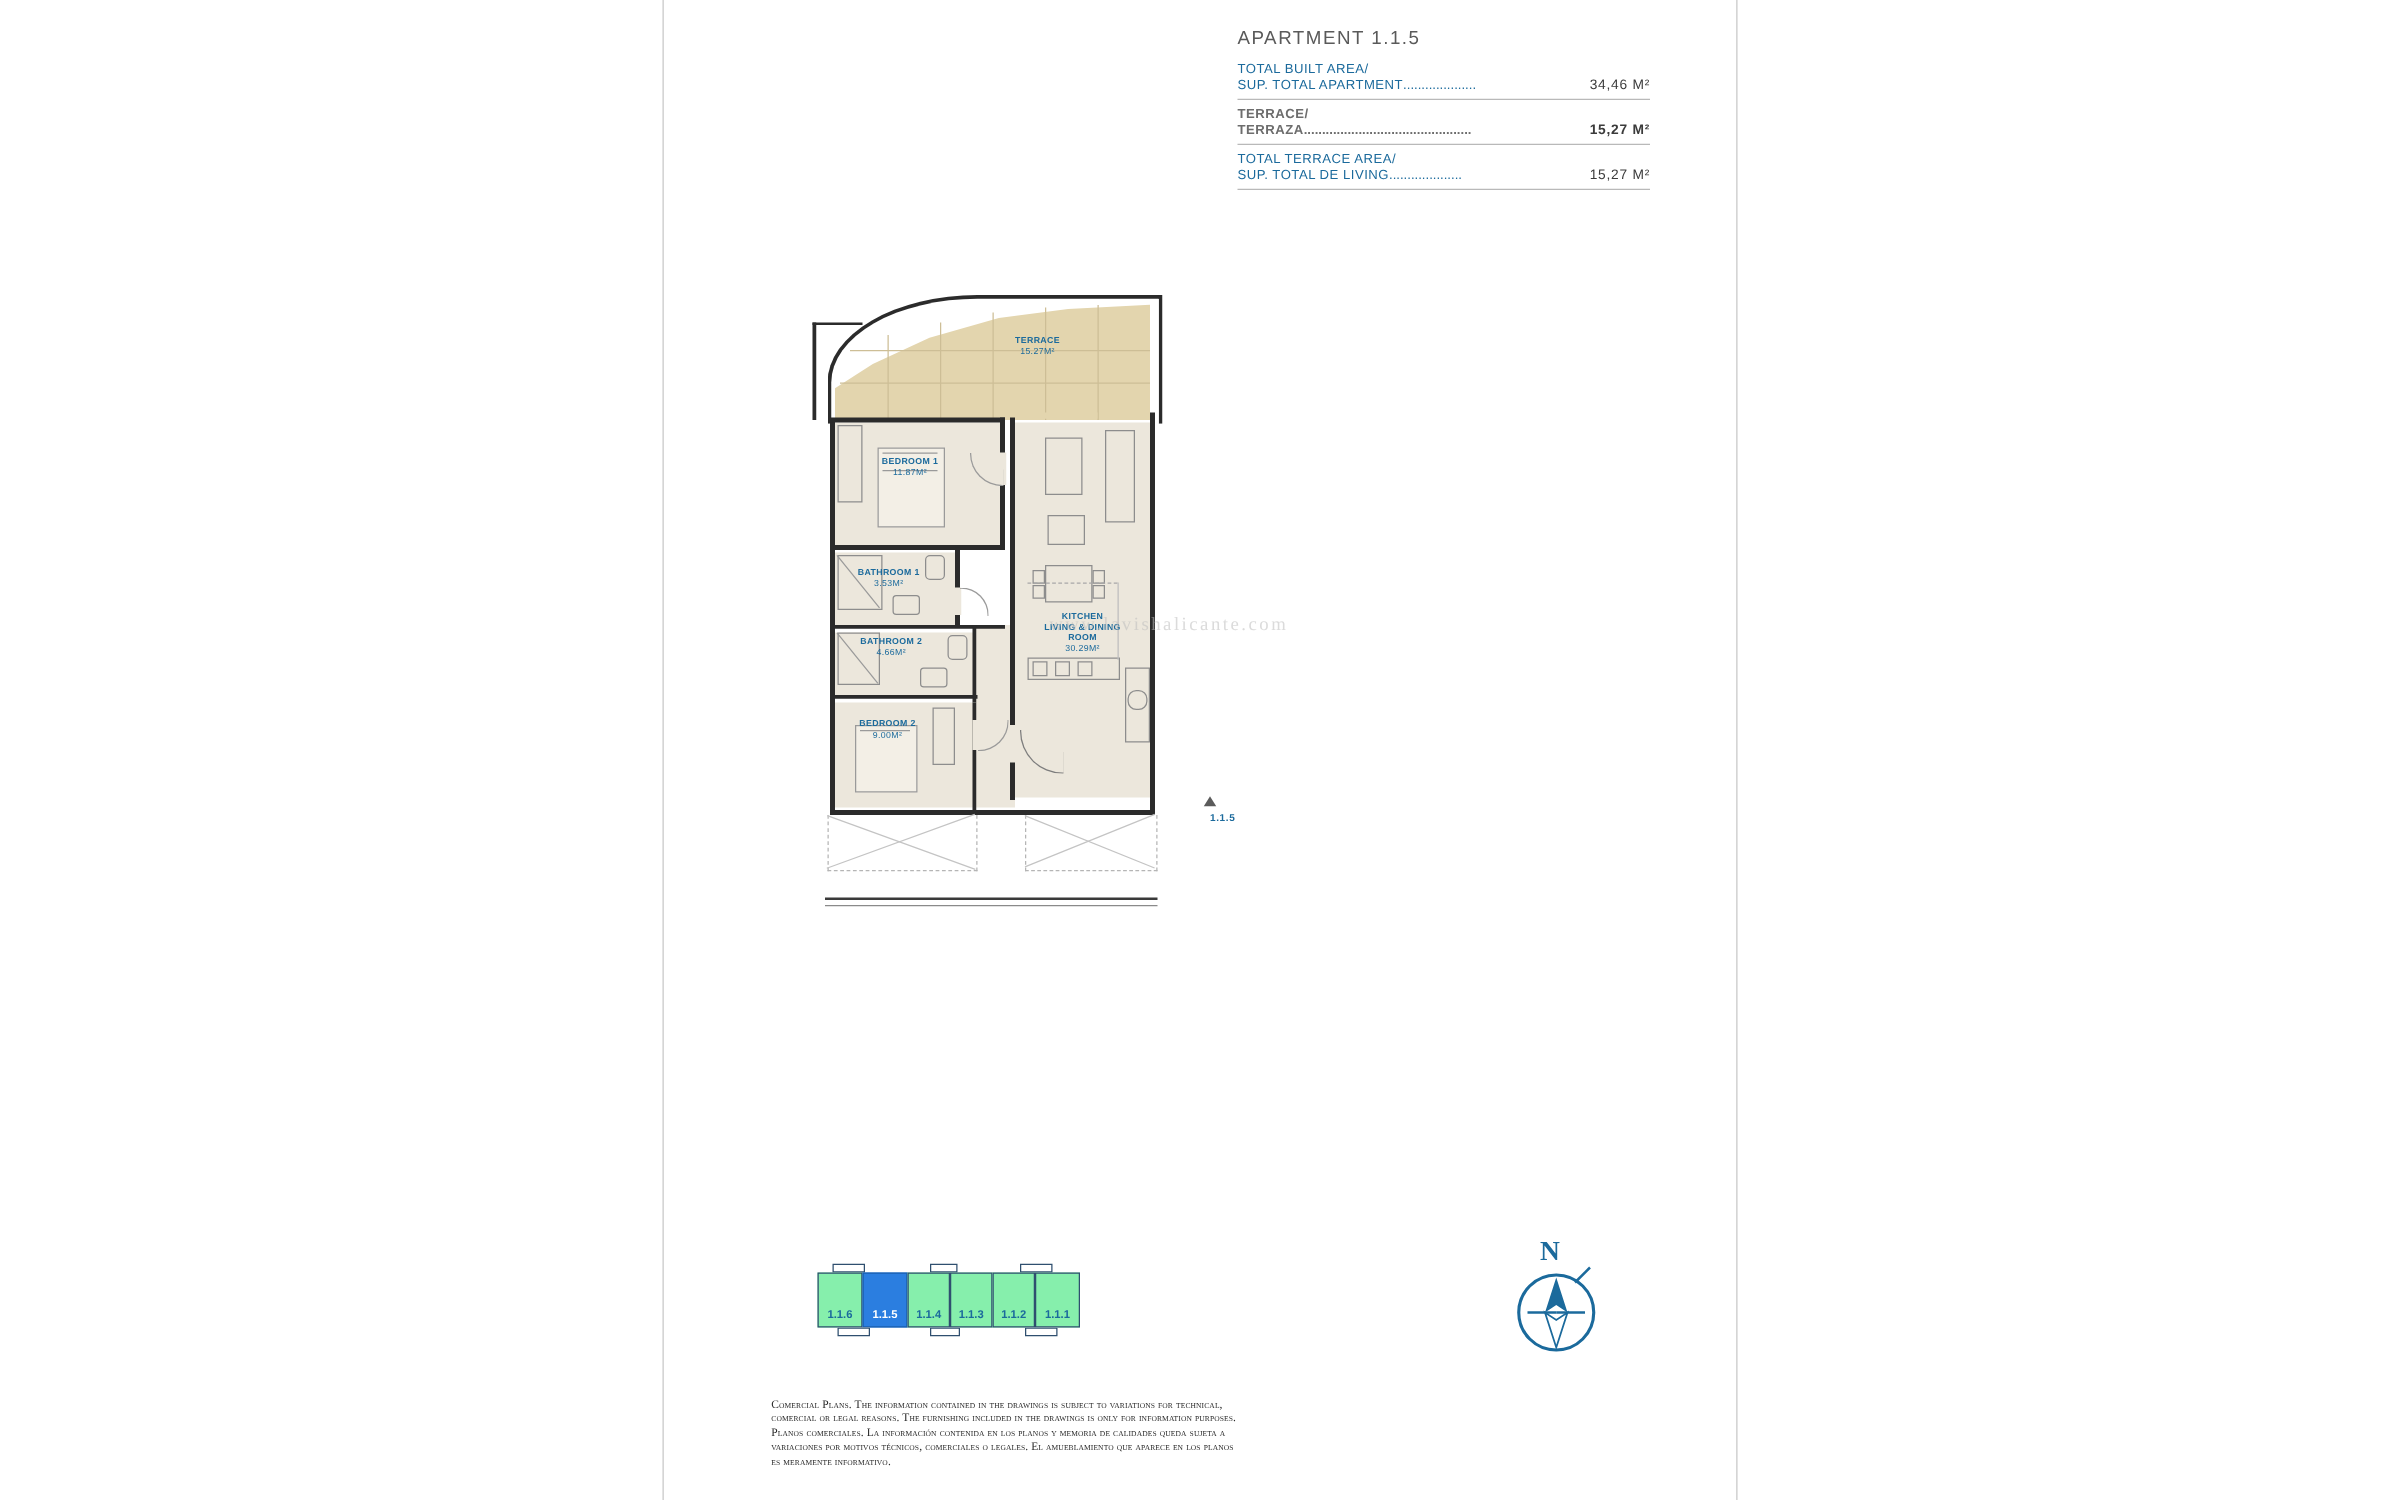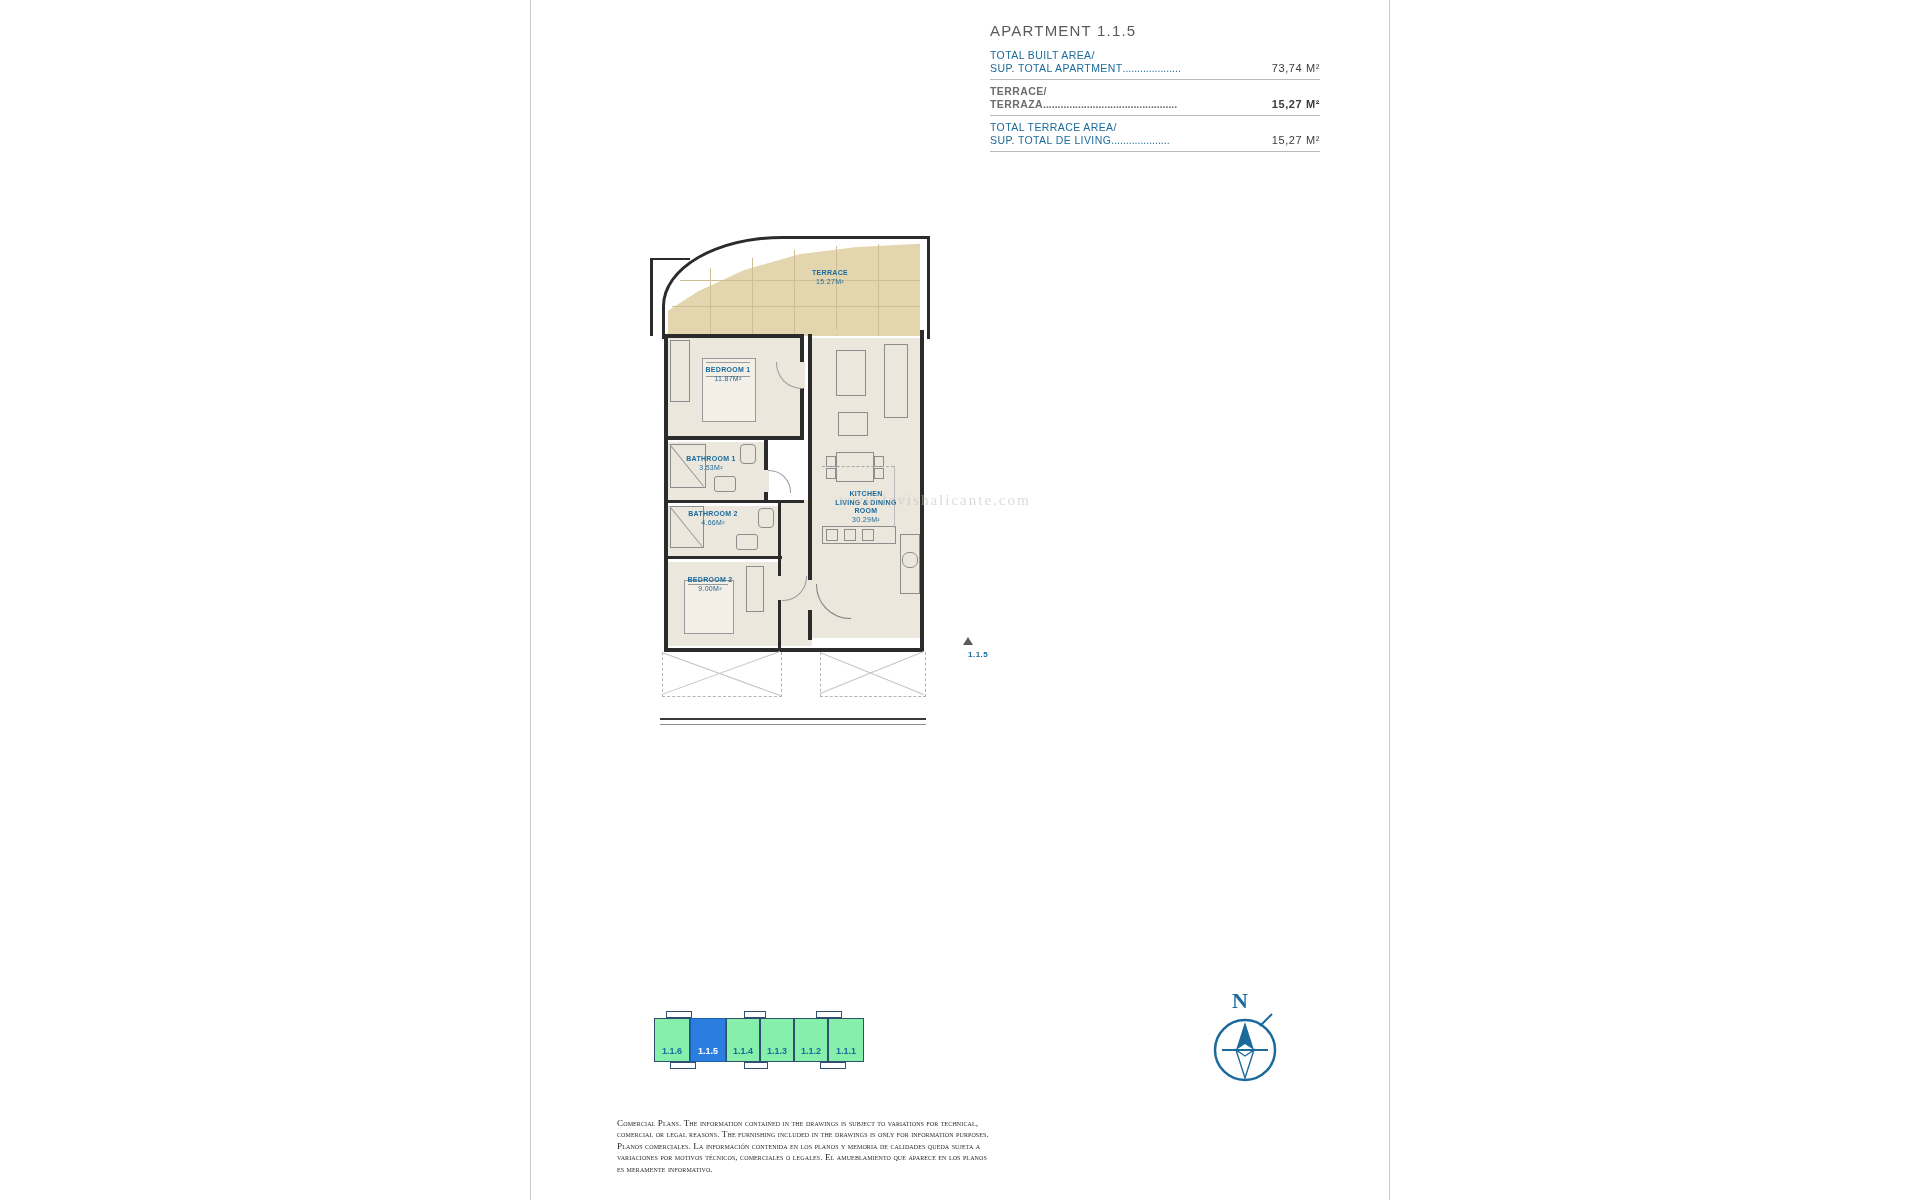--- a/index.html
+++ b/index.html
@@ -231,21 +231,21 @@
     <div class="tb-title">
       <span>APARTMENT</span>
       <span class="num">1.1.5</span>
     </div>
 
     <div class="tb-row">
       <div>TOTAL BUILT AREA/</div>
       <div>
         <span>SUP. TOTAL APARTMENT</span><span class="dots">....................</span>
       </div>
-      <div class="tb-val" style="top:13px;">73,74 M²</div>
+      <div class="tb-val" style="top:13px;">34,46 M²</div>
     </div>
     <div class="tb-line"></div>
 
     <div class="tb-row grey">
       <div>TERRACE/</div>
       <div>
         <span>TERRAZA</span><span class="dots">..............................................</span>
       </div>
       <div class="tb-val" style="top:13px;">15,27 M²</div>
     </div>

